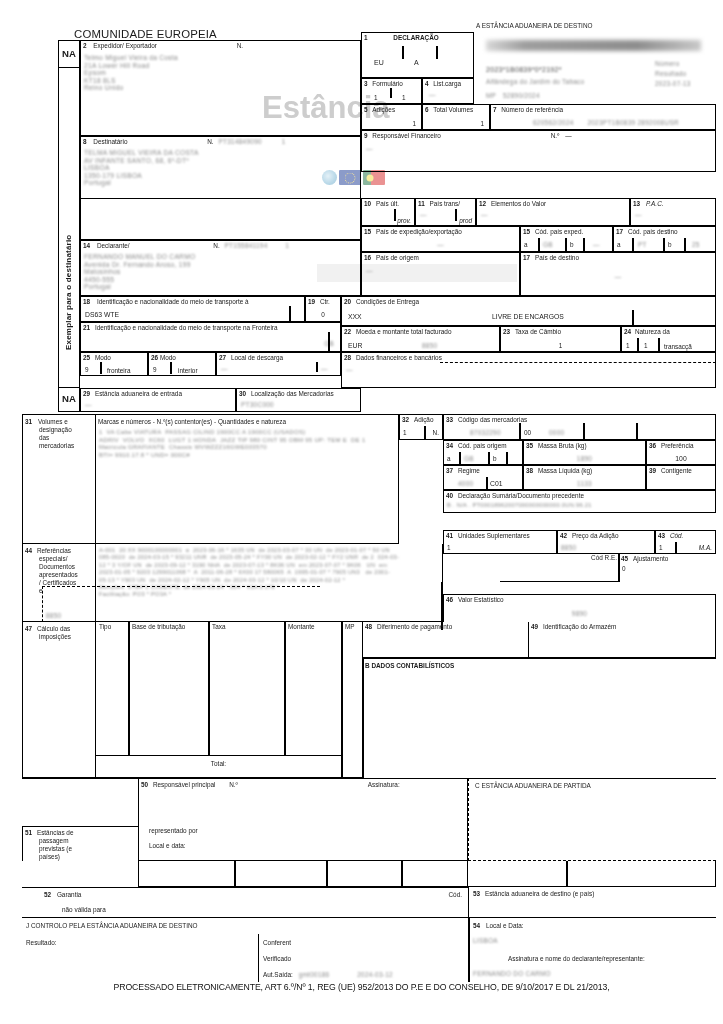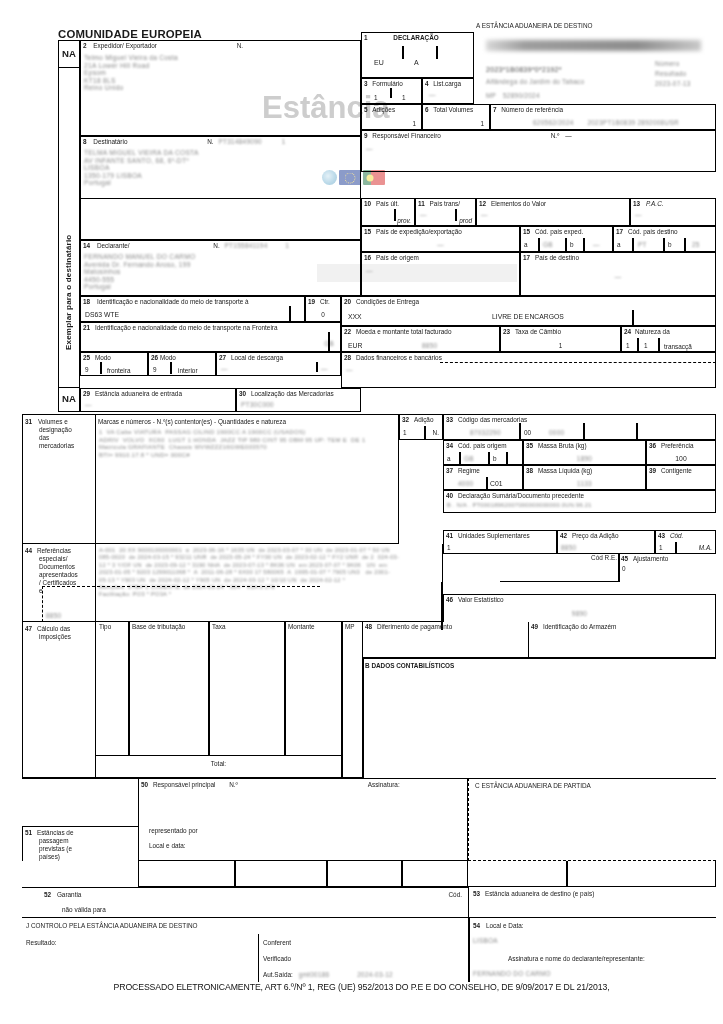--- a/index.html
+++ b/index.html
@@ -66,22 +66,22 @@
 
   .ctr { text-align:center; }
   .rt  { text-align:right; }
   .ital { font-style:italic; }
 
   #footer {
     position:absolute; left:0; top:982px; width:723px; text-align:center;
     font-size:8.7px; color:#111; letter-spacing:-.1px;
   }
   #title {
-    position:absolute; left:58px; top:28px;
-    font-size:11.4px; font-weight:bold; letter-spacing:.15px;
+    position:absolute; left:74px; top:28px;
+    font-size:11.4px; font-weight:normal; letter-spacing:.15px;
   }
   .vert {
     writing-mode:vertical-rl; transform:rotate(180deg);
     font-size:8px; font-weight:bold; letter-spacing:.2px;
   }
   .na { font-size:9.6px; font-weight:bold; }
   .lh { line-height:7.6px; }
 </style>
 </head>
 <body>
@@ -617,15 +617,15 @@
 
 <div class="tick tv" style="left:468px;top:917px;height:65px;width:1.6px;background:#000"></div>
 <div class="bxn" style="left:473px;top:922px">
   <span class="num">54</span>
   <span class="lbl" style="margin-left:4px">Local e Data:</span>
 </div>
 <div class="bxn" style="left:473px;top:937px"><span class="rd">LISBOA</span></div>
 <div class="bxn" style="left:508px;top:955px">Assinatura e nome do declarante/representante:</div>
 <div class="bxn" style="left:473px;top:970px"><span class="rd">FERNANDO DO CARMO</span></div>
 
-<div id="footer">PROCESSADO ELETRONICAMENTE, ART 6.º/Nº 1, REG (UE) 952/2013 DO P.E E DO CONSELHO, DE 9/09/2017 E DL 21/2013,</div>
+<div id="footer">PROCESSADO ELETRONICAMENTE, ART 6.º/Nº 1, REG (UE) 952/2013 DO P.E E DO CONSELHO, DE 9/10/2017 E DL 21/2013,</div>
 
 </div>
 
 </body></html>

